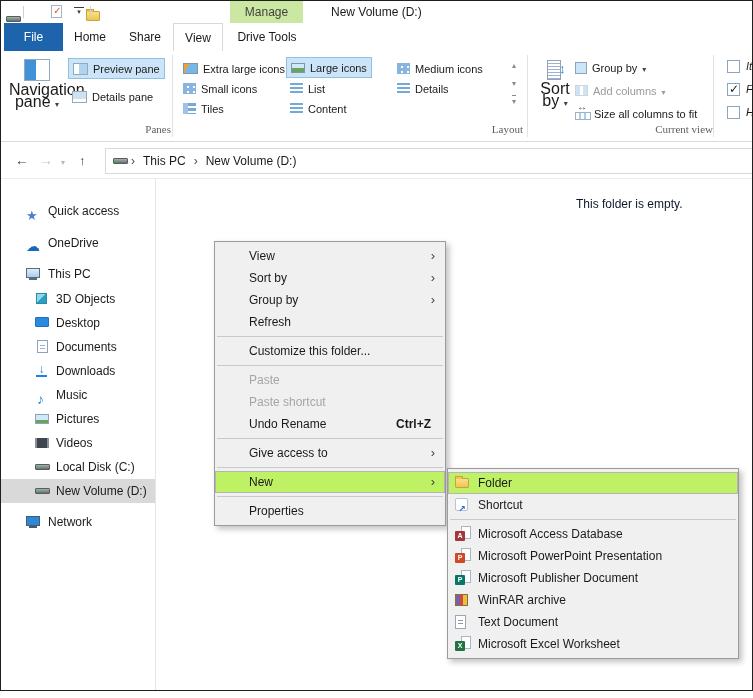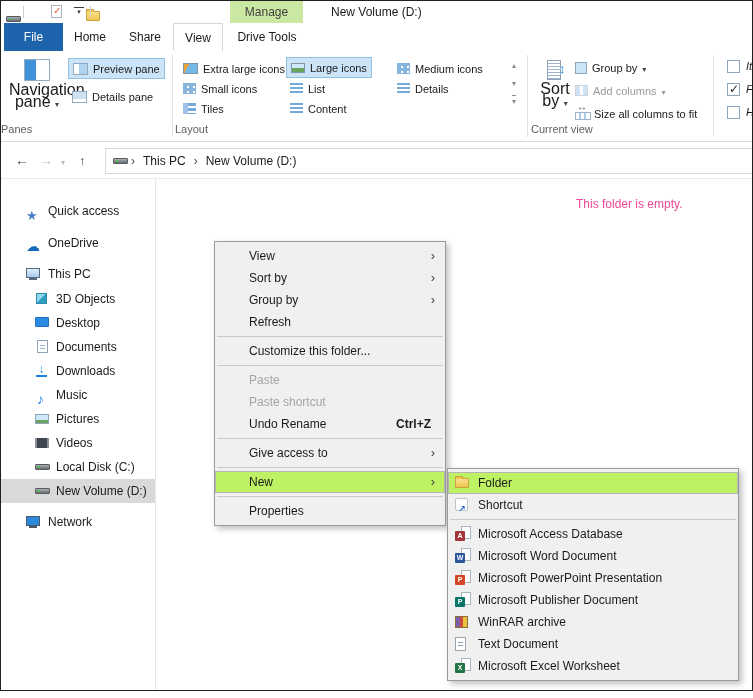--- a/index.html
+++ b/index.html
@@ -17,21 +17,21 @@
 
   
   .tabrow { position:absolute; left:0; top:22px; width:100%; height:28px; background:#fff; }
   .tab { position:absolute; top:0; height:28px; line-height:28px; text-align:center; font-size:12px; color:#1a1a1a; cursor:default; }
   .tab.file { left:3px; width:59px; background:#1e64ac; color:#fff; }
   .tab.active { background:#fff; border:1px solid #d8d8d8; border-bottom:none; }
 
   
   .ribbon { position:absolute; left:0; top:50px; width:100%; height:91px; background:#fff; border-bottom:1px solid #d8dce2; }
   .rgsep { position:absolute; top:4px; width:1px; height:82px; background:#e2e2e2; }
-  .rglabel { position:absolute; top:72px; font-size:11px; color:#5f5f5f; text-align:left; }
+  .rglabel { position:absolute; top:72px; font-size:11px; color:#5f5f5f; text-align:right;font-family:Liberation Serif, serif; }
   .rbtn { position:absolute; height:21px; display:flex; align-items:center; gap:5px; padding:0 4px; cursor:default; }
   .rbtn .rlab { font-size:11px; white-space:nowrap; }
   .rbtn.sel { background:#cce4f7; border:1px solid #92c0e0; }
   .rbtn.grayed .rlab { color:#9a9a9a; }
   .rbtn.grayed .ic { opacity:.55; }
   .bigbtn { position:absolute; width:56px; height:80px; top:5px; text-align:center; cursor:default; }
   .bigbtn .blab { font-size:16px; line-height:12px; }
   .dd::before { content:"▾"; font-size:8px; color:#444; }
   .dd.gray::before { color:#9a9a9a; }
   .scr { position:absolute; left:506px; width:14px; height:14px; text-align:center; color:#8a8a8a; font-size:8px; line-height:14px; }
@@ -51,21 +51,21 @@
   .crumb { font-size:12px; padding:0 5px; white-space:nowrap; }
   .crumb-sep { color:#4a4a4a; font-size:12px; padding:0 3px; }
 
   
   .content { position:absolute; left:0; top:178px; width:100%; height:512px; background:#fff; }
   .side-sep { position:absolute; left:154px; top:0; width:1px; height:512px; background:#e6e6e6; }
   .side-item { position:absolute; left:0; width:154px; height:24px; line-height:24px; font-size:12px; cursor:default; white-space:nowrap; }
   .side-item.selbg { background:#d9d9d9; }
   .side-item .slab { position:absolute; top:0; }
   .side-item .sic { position:absolute; }
-  .empty-msg { position:absolute; left:575px; top:18px; font-size:12px; color:#ec4899; }
+  .empty-msg { position:absolute; left:575px; top:18px; font-size:12px; color:#0f172a; }
 
   
   .menu { position:absolute; background:#f0f0f0; border:1px solid #9b9b9b; box-shadow:3px 3px 6px rgba(0,0,0,.25); padding:3px 0; z-index:10; }
   .ctx { left:213px; top:240px; width:232px; }
   .sub { left:446px; top:467px; width:292px; }
   .mi { position:relative; height:22px; line-height:22px; font-size:12px; color:#1a1a1a; padding-left:34px; cursor:default; white-space:nowrap; }
   .sub .mi { padding-left:30px; }
   .mi.disabled { color:#a5a5a5; }
   .mi.hl { background:#bef264; box-shadow:inset 0 0 0 1px #b5b5b5; }
   .mi .marr { position:absolute; right:10px; top:0; font-size:13px; color:#3f3f3f; }
@@ -389,27 +389,20 @@
     <div class="mi">
       <span class="mic ic ft">
             <span class="page"></span>
             <span class="badge b-access">A</span>
           </span>
       <span>Microsoft Access Database</span>
     </div>
     <div class="mi">
       <span class="mic ic ft">
             <span class="page"></span>
-            <span class="badge b-word">W</span>
-          </span>
-      <span>Microsoft Word Document</span>
-    </div>
-    <div class="mi">
-      <span class="mic ic ft">
-            <span class="page"></span>
             <span class="badge b-ppt">P</span>
           </span>
       <span>Microsoft PowerPoint Presentation</span>
     </div>
     <div class="mi">
       <span class="mic ic ft">
             <span class="page"></span>
             <span class="badge b-pub">P</span>
           </span>
       <span>Microsoft Publisher Document</span>

